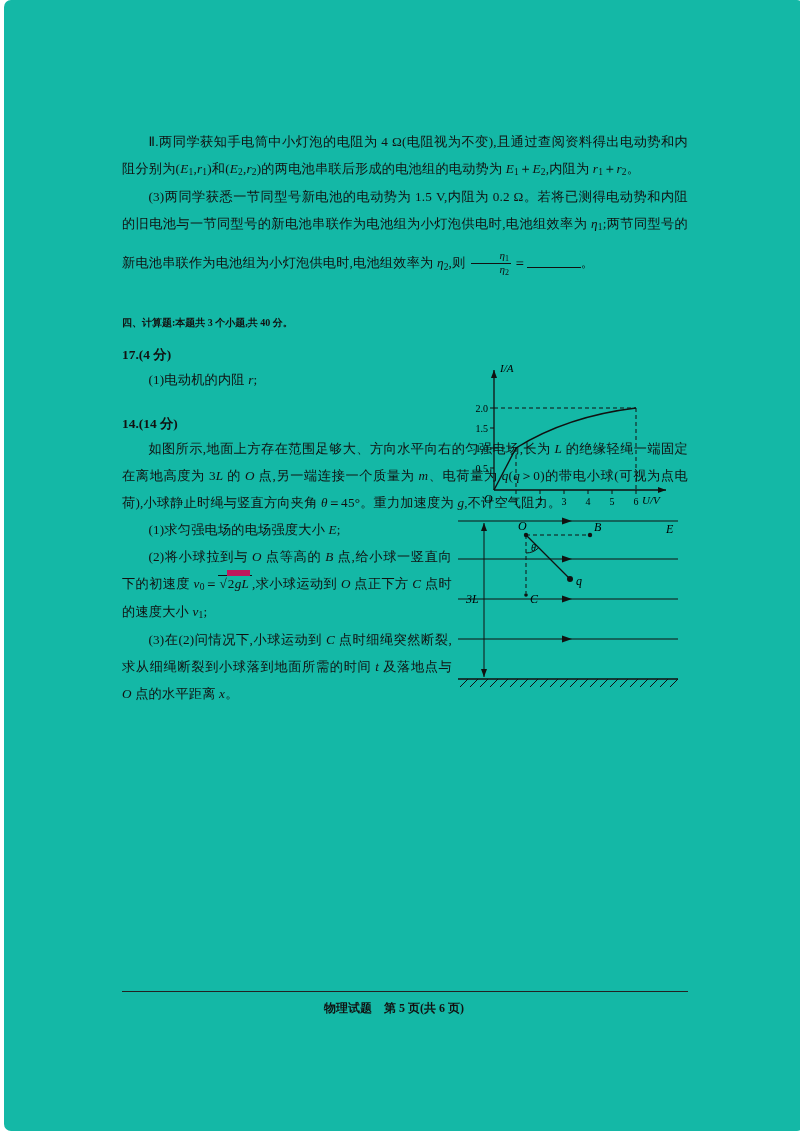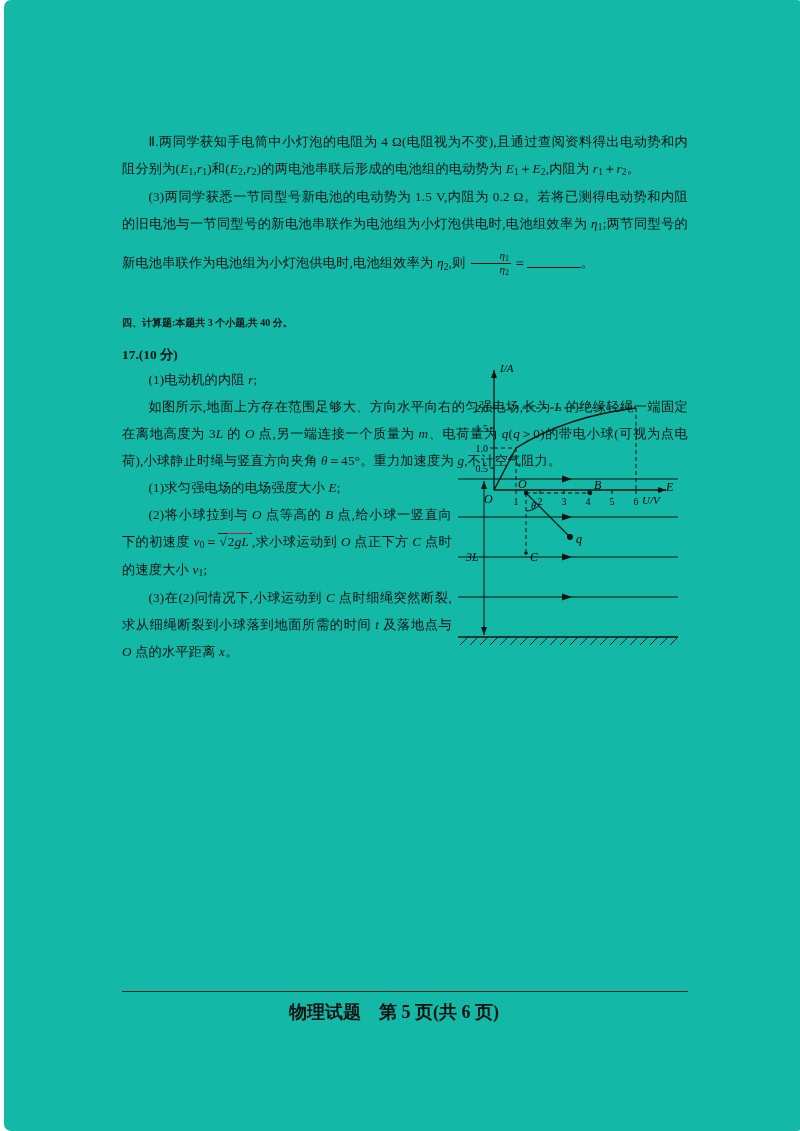--- a/index.html
+++ b/index.html
@@ -78,21 +78,21 @@
     position: absolute;
     right: 0;
     top: 0;
   }
   .footer {
     position: absolute;
     left: 0;
     top: 1000px;
     width: 780px;
     text-align: center;
-    font-size: 18px;
+    font-size: 12px;
     font-weight: bold;
     font-family: "Liberation Serif", serif;
   }
   .footer .line {
     position: absolute;
     left: 118px;
     top: -9px;
     width: 566px;
     height: 0;
     border-top: 1px solid #222;
@@ -110,21 +110,21 @@
       Ⅱ.两同学获知手电筒中小灯泡的电阻为 4&nbsp;Ω(电阻视为不变),且通过查阅资料得出电动势和内阻分别为(<span class="it">E</span><span class="subn">1</span>,<span class="it">r</span><span class="subn">1</span>)和(<span class="it">E</span><span class="subn">2</span>,<span class="it">r</span><span class="subn">2</span>)的两电池串联后形成的电池组的电动势为 <span class="it">E</span><span class="subn">1</span>＋<span class="it">E</span><span class="subn">2</span>,内阻为 <span class="it">r</span><span class="subn">1</span>＋<span class="it">r</span><span class="subn">2</span>。
     </p>
 
     <p class="para indent">
       (3)两同学获悉一节同型号新电池的电动势为 1.5&nbsp;V,内阻为 0.2&nbsp;Ω。若将已测得电动势和内阻的旧电池与一节同型号的新电池串联作为电池组为小灯泡供电时,电池组效率为 <span class="it">η</span><span class="subn">1</span>;两节同型号的新电池串联作为电池组为小灯泡供电时,电池组效率为 <span class="it">η</span><span class="subn">2</span>,则&nbsp;<span class="frac"><span class="num"><span class="it">η</span><span class="subn">1</span></span><span class="den"><span class="it">η</span><span class="subn">2</span></span></span>＝<span class="blank-line"></span>。
     </p>
 
     <div class="section-head">四、计算题:本题共 3 个小题,共 40 分。</div>
 
     <div class="qnum">
-      <span>17.</span><span>(10 分)</span>
+      <span>17.</span><span>(4 分)</span>
     </div>
 
     <div class="q-body">
       <div class="wrapcol">
         <p class="para indent">
           (1)电动机的内阻 <span class="it">r</span>;
         </p>
       </div>
 
       <div class="figure-right" style="top:-8px;right:4px;">
@@ -166,32 +166,35 @@
           <line x1="60" y1="90" x2="60" y2="132" stroke="#111" stroke-width="1" stroke-dasharray="4,3"></line>
           <line x1="38" y1="50" x2="180" y2="50" stroke="#111" stroke-width="1" stroke-dasharray="4,3"></line>
           <line x1="180" y1="50" x2="180" y2="132" stroke="#111" stroke-width="1" stroke-dasharray="4,3"></line>
 
           <path d="M38,132 L60,90" fill="none" stroke="#111" stroke-width="1.4"></path>
           <path d="M60,90 C92,70 130,56 180,50" fill="none" stroke="#111" stroke-width="1.4"></path>
         </svg>
       </div>
     </div>
 
+    <div class="qnum" style="margin-top:22px;">
+      <span>14.</span><span>(14 分)</span>
+    </div>
 
     <div class="q-body">
       <p class="para indent">
         如图所示,地面上方存在范围足够大、方向水平向右的匀强电场,长为 <span class="it">L</span> 的绝缘轻绳一端固定在离地高度为 3<span class="it">L</span> 的 <span class="it">O</span> 点,另一端连接一个质量为 <span class="it">m</span>、电荷量为 <span class="it">q</span>(<span class="it">q</span>＞0)的带电小球(可视为点电荷),小球静止时绳与竖直方向夹角 <span class="it">θ</span>＝45°。重力加速度为 <span class="it">g</span>,不计空气阻力。
       </p>
 
       <div class="wrapcol">
         <p class="para indent">
           (1)求匀强电场的电场强度大小 <span class="it">E</span>;
         </p>
         <p class="para indent">
-          (2)将小球拉到与 <span class="it">O</span> 点等高的 <span class="it">B</span> 点,给小球一竖直向下的初速度 <span class="it">v</span><span class="subn">0</span>＝<span class="sqrt">√<span style="border-top:1px solid #be185d;padding:0 1px;">2<span class="it">gL</span></span></span>,求小球运动到 <span class="it">O</span> 点正下方 <span class="it">C</span> 点时的速度大小 <span class="it">v</span><span class="subn">1</span>;
+          (2)将小球拉到与 <span class="it">O</span> 点等高的 <span class="it">B</span> 点,给小球一竖直向下的初速度 <span class="it">v</span><span class="subn">0</span>＝<span class="sqrt">√<span style="border-top:6px solid #be185d;padding:0 1px;">2<span class="it">gL</span></span></span>,求小球运动到 <span class="it">O</span> 点正下方 <span class="it">C</span> 点时的速度大小 <span class="it">v</span><span class="subn">1</span>;
         </p>
         <p class="para indent">
           (3)在(2)问情况下,小球运动到 <span class="it">C</span> 点时细绳突然断裂,求从细绳断裂到小球落到地面所需的时间 <span class="it">t</span> 及落地点与 <span class="it">O</span> 点的水平距离 <span class="it">x</span>。
         </p>
       </div>
 
       <div class="figure-right" style="top:74px;right:0px;">
         <svg width="236" height="190" viewBox="0 0 236 190">
 
           <g stroke="#111" stroke-width="1.2" fill="none">

